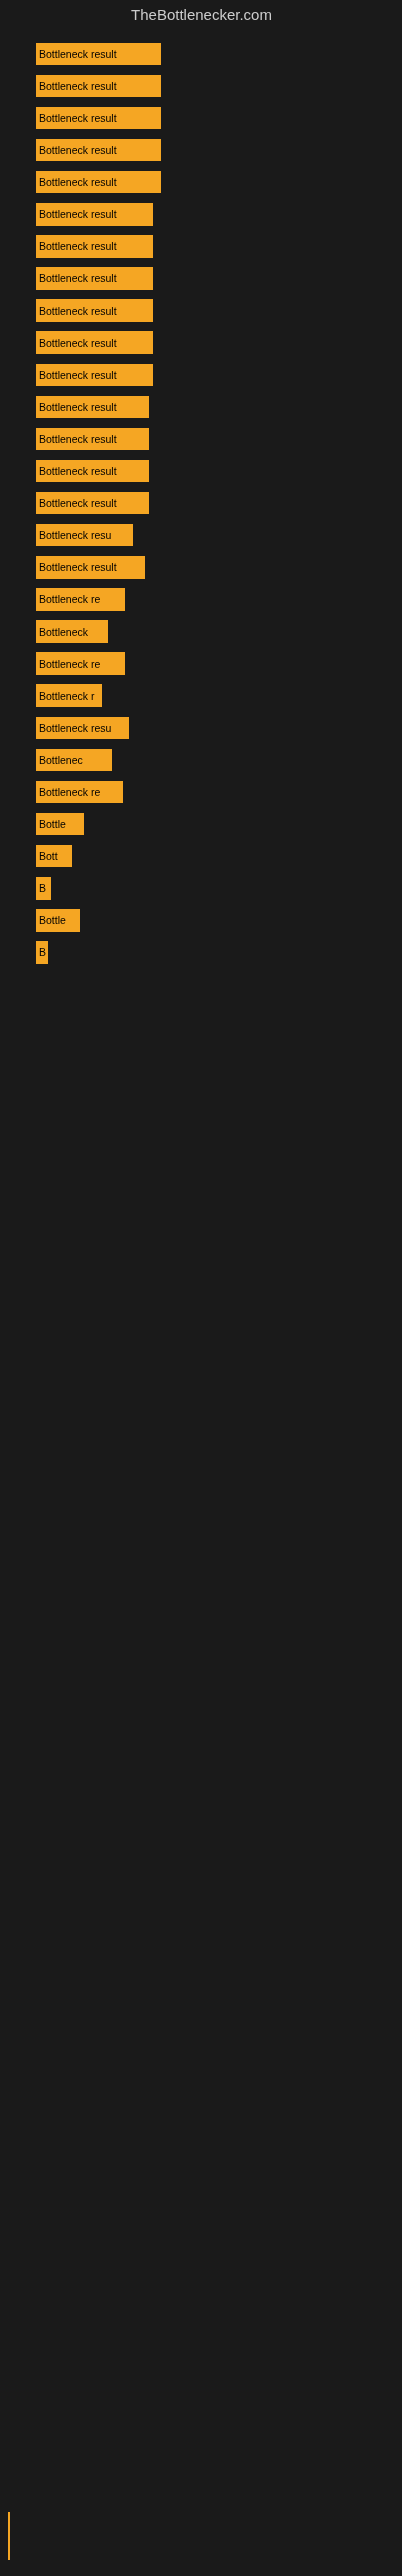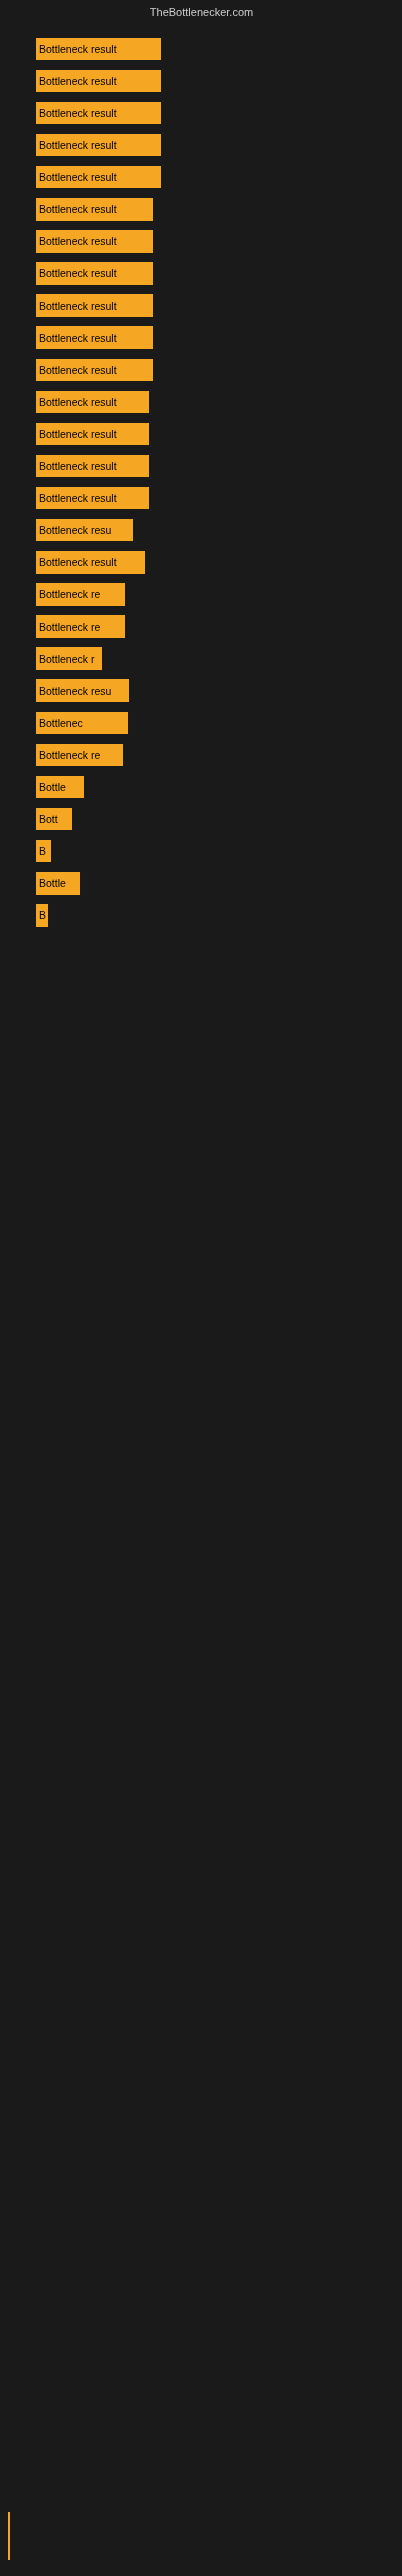--- a/index.html
+++ b/index.html
@@ -10,21 +10,21 @@
     body {
       width: 403px;
       min-height: 2576px;
       background-color: #1a1a1a;
       font-family: Arial, sans-serif;
       position: relative;
     }
     .site-title {
       text-align: center;
       color: #cccccc;
-      font-size: 11px;
+      font-size: 15px;
       padding: 6.4px 0;
       background-color: #1a1a1a;
     }
     .bars-container {
       padding: 8px 0;
       display: flex;
       flex-direction: column;
       gap: 0px;
     }
     .bar-row {
@@ -111,30 +111,33 @@
     <div class="bar-row">
       <div class="bottleneck-bar" style="width: 97px;">Bottleneck resu</div>
     </div>
     <div class="bar-row">
       <div class="bottleneck-bar" style="width: 109px;">Bottleneck result</div>
     </div>
     <div class="bar-row">
       <div class="bottleneck-bar" style="width: 89px;">Bottleneck re</div>
     </div>
     <div class="bar-row">
+      <div class="bottleneck-bar" style="width: 72px;">Bottleneck</div>
+    </div>
+    <div class="bar-row">
       <div class="bottleneck-bar" style="width: 89px;">Bottleneck re</div>
     </div>
     <div class="bar-row">
       <div class="bottleneck-bar" style="width: 66px;">Bottleneck r</div>
     </div>
     <div class="bar-row">
       <div class="bottleneck-bar" style="width: 93px;">Bottleneck resu</div>
     </div>
     <div class="bar-row">
-      <div class="bottleneck-bar" style="width: 92px;">Bottlenec</div>
+      <div class="bottleneck-bar" style="width: 76px;">Bottlenec</div>
     </div>
     <div class="bar-row">
       <div class="bottleneck-bar" style="width: 87px;">Bottleneck re</div>
     </div>
     <div class="bar-row">
       <div class="bottleneck-bar" style="width: 48px;">Bottle</div>
     </div>
     <div class="bar-row">
       <div class="bottleneck-bar" style="width: 36px;">Bott</div>
     </div>

